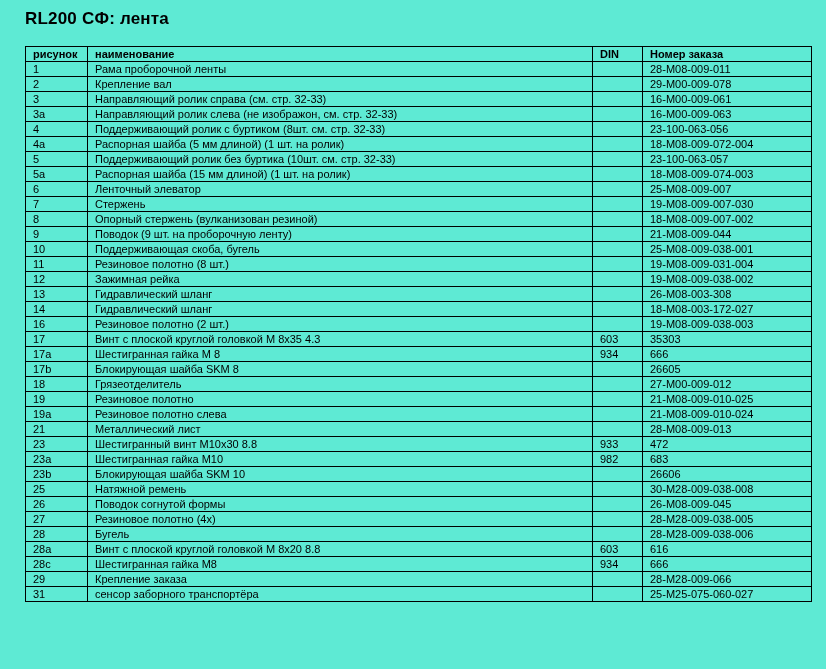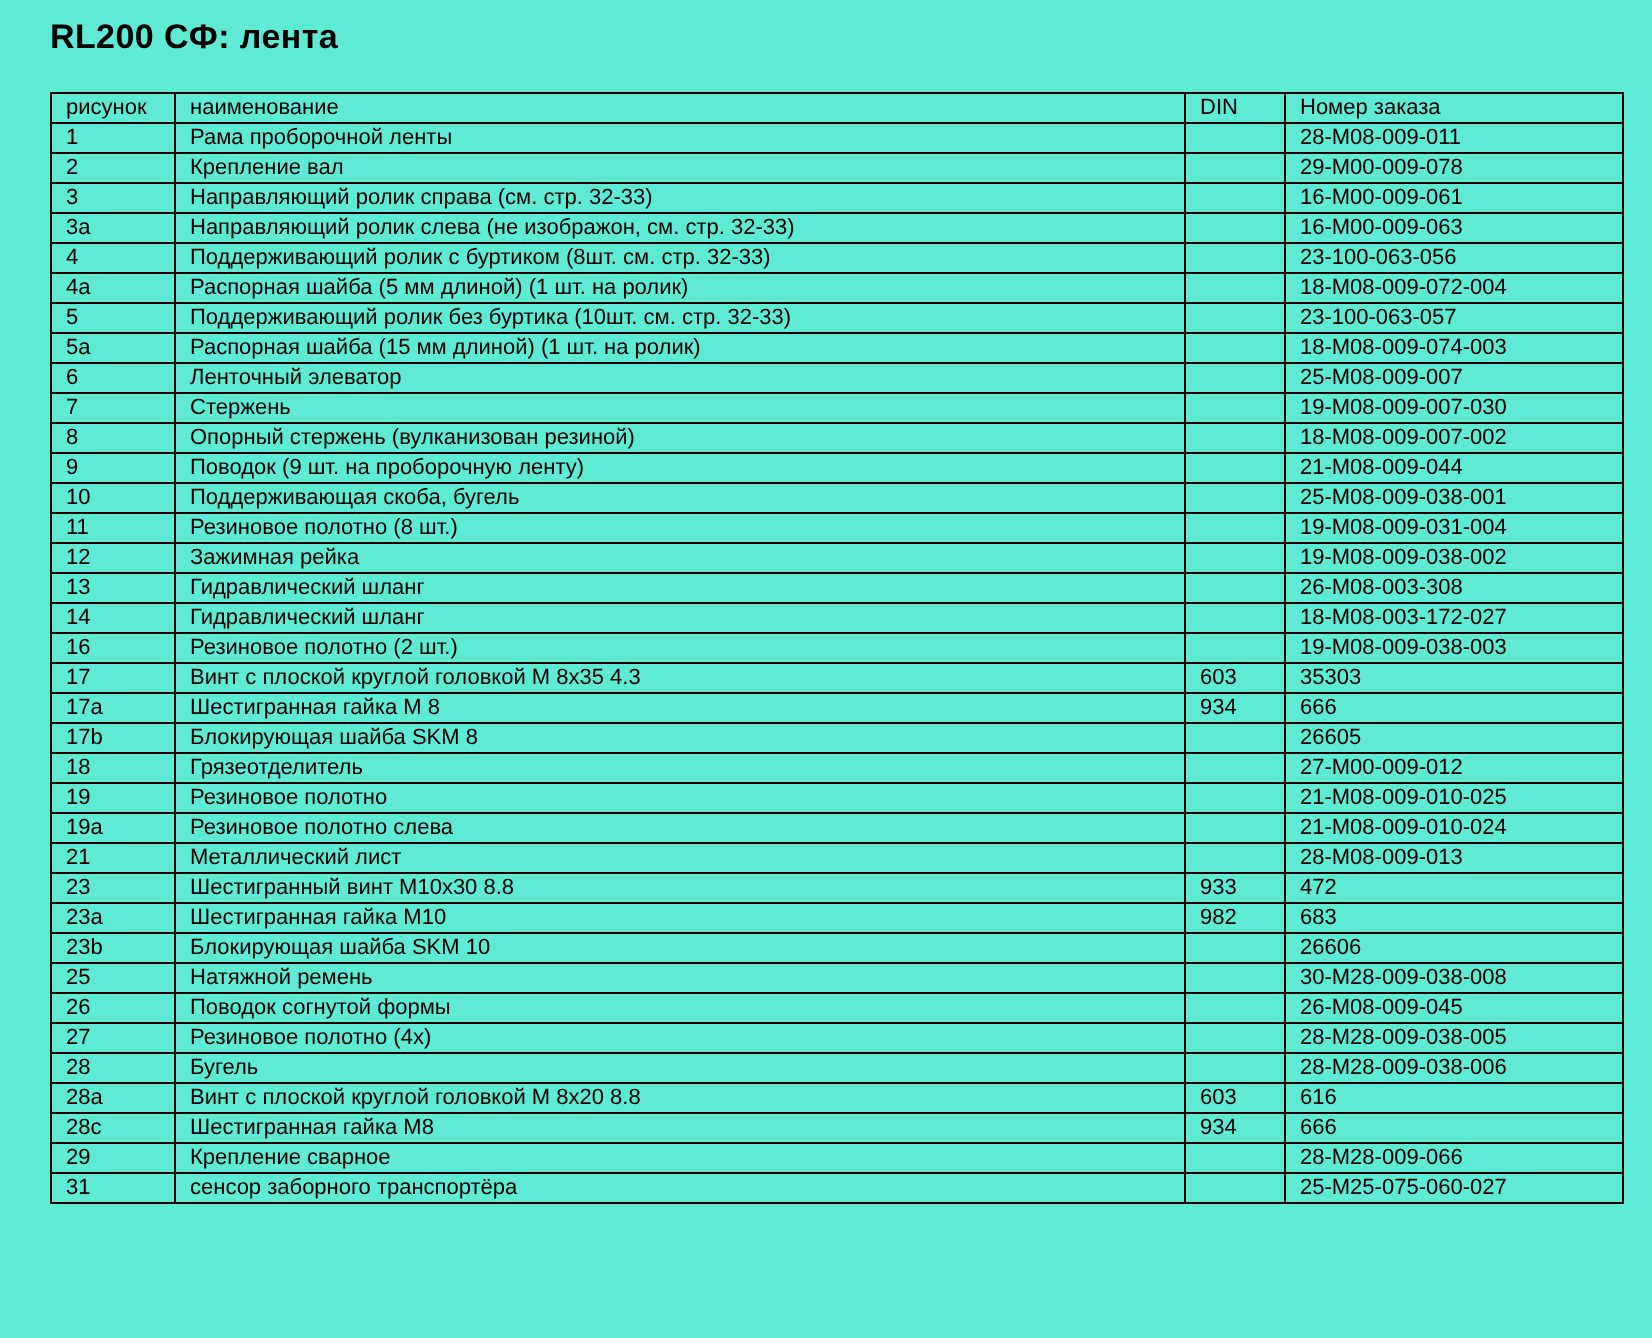--- a/index.html
+++ b/index.html
@@ -41,21 +41,21 @@
     font-size: 11px;
     line-height: 12px;
     padding: 1px 7px 1px 7px;
     text-align: left;
     vertical-align: middle;
     white-space: nowrap;
     overflow: hidden;
     height: 15px;
   }
   table.parts-table th {
-    font-weight: normal;
+    font-weight: bold;
   }
 </style>
 </head>
 <body>
 
 <div class="page">
 
   <h1 class="doc-title">RL200 СФ: лента</h1>
 
   <table class="parts-table">
@@ -274,21 +274,21 @@
           <td>616</td>
         </tr>
         <tr>
           <td>28c</td>
           <td>Шестигранная гайка М8</td>
           <td>934</td>
           <td>666</td>
         </tr>
         <tr>
           <td>29</td>
-          <td>Крепление сварное</td>
+          <td>Крепление заказа</td>
           <td></td>
           <td>28-M28-009-066</td>
         </tr>
         <tr>
           <td>31</td>
           <td>сенсор заборного транспортёра</td>
           <td></td>
           <td>25-M25-075-060-027</td>
         </tr>
       </tbody>

